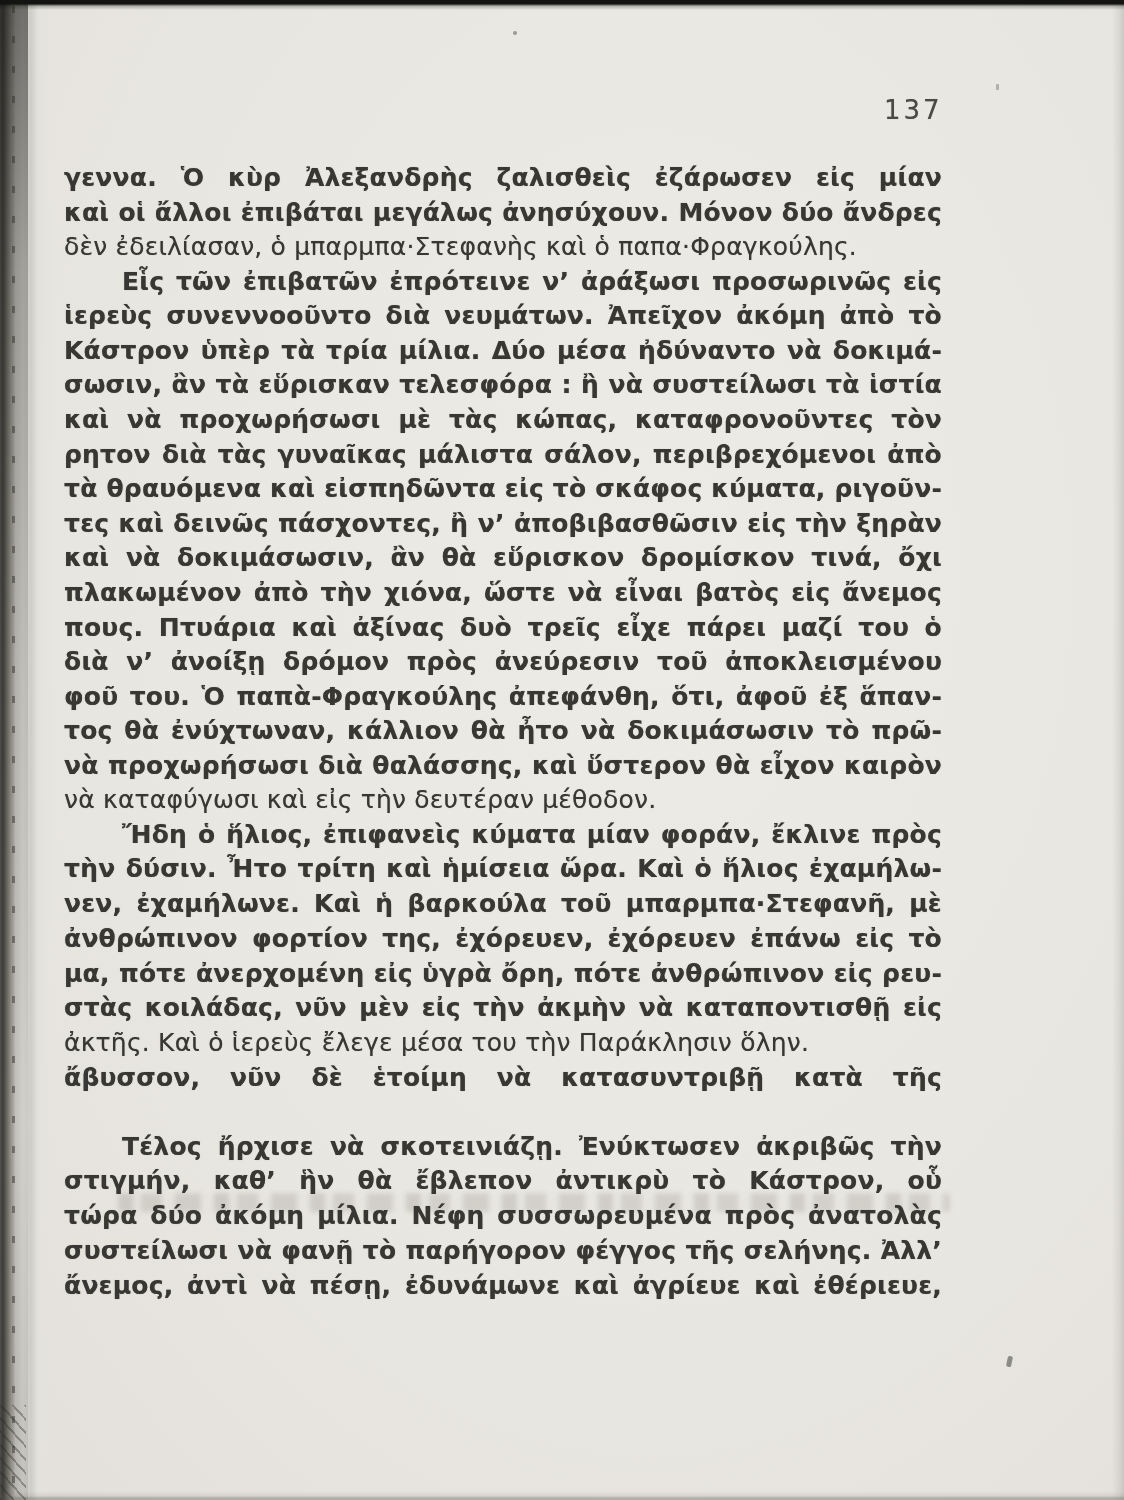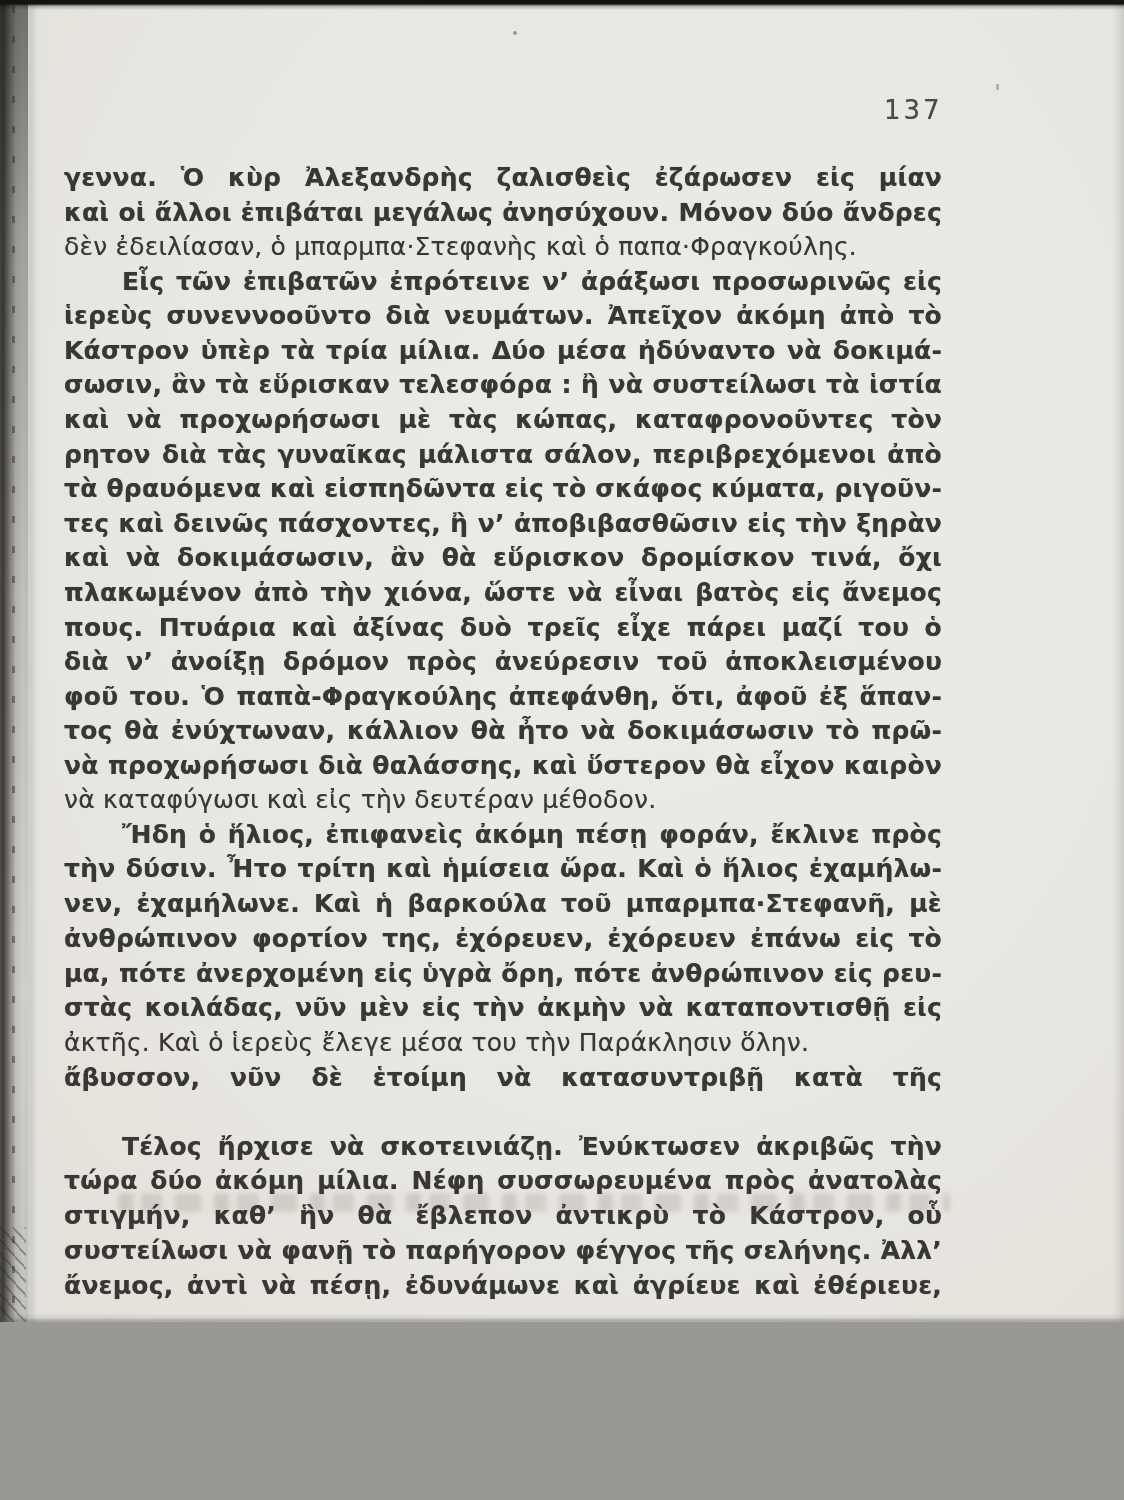--- a/index.html
+++ b/index.html
@@ -3,21 +3,21 @@
 <meta charset="utf-8">
 <style>
   html, body { margin: 0; padding: 0; }
   body {
     width: 1124px; height: 1500px;
     background: #9a9894;
     font-family: "DejaVu Sans", "Liberation Sans", sans-serif;
   }
   .scan {
     position: relative;
-    width: 1124px; height: 1322px;
+    width: 1124px; height: 1500px;
     overflow: hidden;
     background: radial-gradient(ellipse at 58% 38%, #edebe5 0%, #e9e7e1 55%, #e2e0d9 100%);
   }
   
   .edge-top {
     position: absolute; top: 0; left: 0; width: 100%; height: 10px;
     background: linear-gradient(180deg, #131311 0%, #131311 38%, rgba(19,19,17,0.25) 62%, rgba(19,19,17,0) 100%);
     z-index: 5;
   }
   .edge-left {
@@ -124,29 +124,29 @@
     <div class="line j">τὰ θραυόμενα καὶ εἰσπηδῶντα εἰς τὸ σκάφος κύματα, ριγοῦν-</div>
     <div class="line j">τες καὶ δεινῶς πάσχοντες, ἢ ν’ ἀποβιβασθῶσιν εἰς τὴν ξηρὰν</div>
     <div class="line j">καὶ νὰ δοκιμάσωσιν, ἂν θὰ εὕρισκον δρομίσκον τινά, ὄχι πολὺ</div>
     <div class="line j">πλακωμένον ἀπὸ τὴν χιόνα, ὥστε νὰ εἶναι βατὸς εἰς ἄνεμος</div>
     <div class="line j">πους. Πτυάρια καὶ ἀξίνας δυὸ τρεῖς εἶχε πάρει μαζί του ὁ</div>
     <div class="line j">διὰ ν’ ἀνοίξῃ δρόμον πρὸς ἀνεύρεσιν τοῦ ἀποκλεισμένου ἀδελ-</div>
     <div class="line j">φοῦ του. Ὁ παπὰ-Φραγκούλης ἀπεφάνθη, ὅτι, ἀφοῦ ἐξ ἅπαν-</div>
     <div class="line j">τος θὰ ἐνύχτωναν, κάλλιον θὰ ἦτο νὰ δοκιμάσωσιν τὸ πρῶ-</div>
     <div class="line j">νὰ προχωρήσωσι διὰ θαλάσσης, καὶ ὕστερον θὰ εἶχον καιρὸν</div>
     <div class="line">νὰ καταφύγωσι καὶ εἰς τὴν δευτέραν μέθοδον.</div>
-    <div class="line j ind">Ἤδη ὁ ἥλιος, ἐπιφανεὶς ἀκόμη πέσῃ φοράν, ἔκλινε πρὸς</div>
+    <div class="line j ind">Ἤδη ὁ ἥλιος, ἐπιφανεὶς κύματα μίαν φοράν, ἔκλινε πρὸς</div>
     <div class="line j">τὴν δύσιν. Ἦτο τρίτη καὶ ἡμίσεια ὥρα. Καὶ ὁ ἥλιος ἐχαμήλω-</div>
     <div class="line j">νεν, ἐχαμήλωνε. Καὶ ἡ βαρκούλα τοῦ μπαρμπα·Στεφανῆ, μὲ τὸ</div>
     <div class="line j">ἀνθρώπινον φορτίον της, ἐχόρευεν, ἐχόρευεν ἐπάνω εἰς τὸ κῦ-</div>
     <div class="line j">μα, πότε ἀνερχομένη εἰς ὑγρὰ ὄρη, πότε ἀνθρώπινον εἰς ρευ-</div>
     <div class="line j">στὰς κοιλάδας, νῦν μὲν εἰς τὴν ἀκμὴν νὰ καταποντισθῇ εἰς τὴν</div>
     <div class="line">ἀκτῆς. Καὶ ὁ ἱερεὺς ἔλεγε μέσα του τὴν Παράκλησιν ὅλην.</div>
     <div class="line j">ἄβυσσον, νῦν δὲ ἑτοίμη νὰ κατασυντριβῇ κατὰ τῆς κρημνώδους</div>
     <div class="pgap"></div>
     <div class="line j ind">Τέλος ἤρχισε νὰ σκοτεινιάζῃ. Ἐνύκτωσεν ἀκριβῶς τὴν</div>
+    <div class="line j">στιγμήν, καθ’ ἣν θὰ ἔβλεπον ἀντικρὺ τὸ Κάστρον, οὗ ἀπεῖχον</div>
     <div class="line j">τώρα δύο ἀκόμη μίλια. Νέφη συσσωρευμένα πρὸς ἀνατολὰς</div>
-    <div class="line j">στιγμήν, καθ’ ἣν θὰ ἔβλεπον ἀντικρὺ τὸ Κάστρον, οὗ ἀπεῖχον</div>
     <div class="line j">συστείλωσι νὰ φανῇ τὸ παρήγορον φέγγος τῆς σελήνης. Ἀλλ’ ὁ</div>
     <div class="line j">ἄνεμος, ἀντὶ νὰ πέσῃ, ἐδυνάμωνε καὶ ἀγρίευε καὶ ἐθέριευε, καὶ</div>
   </div>
 
 </div>
 
 </body></html>

